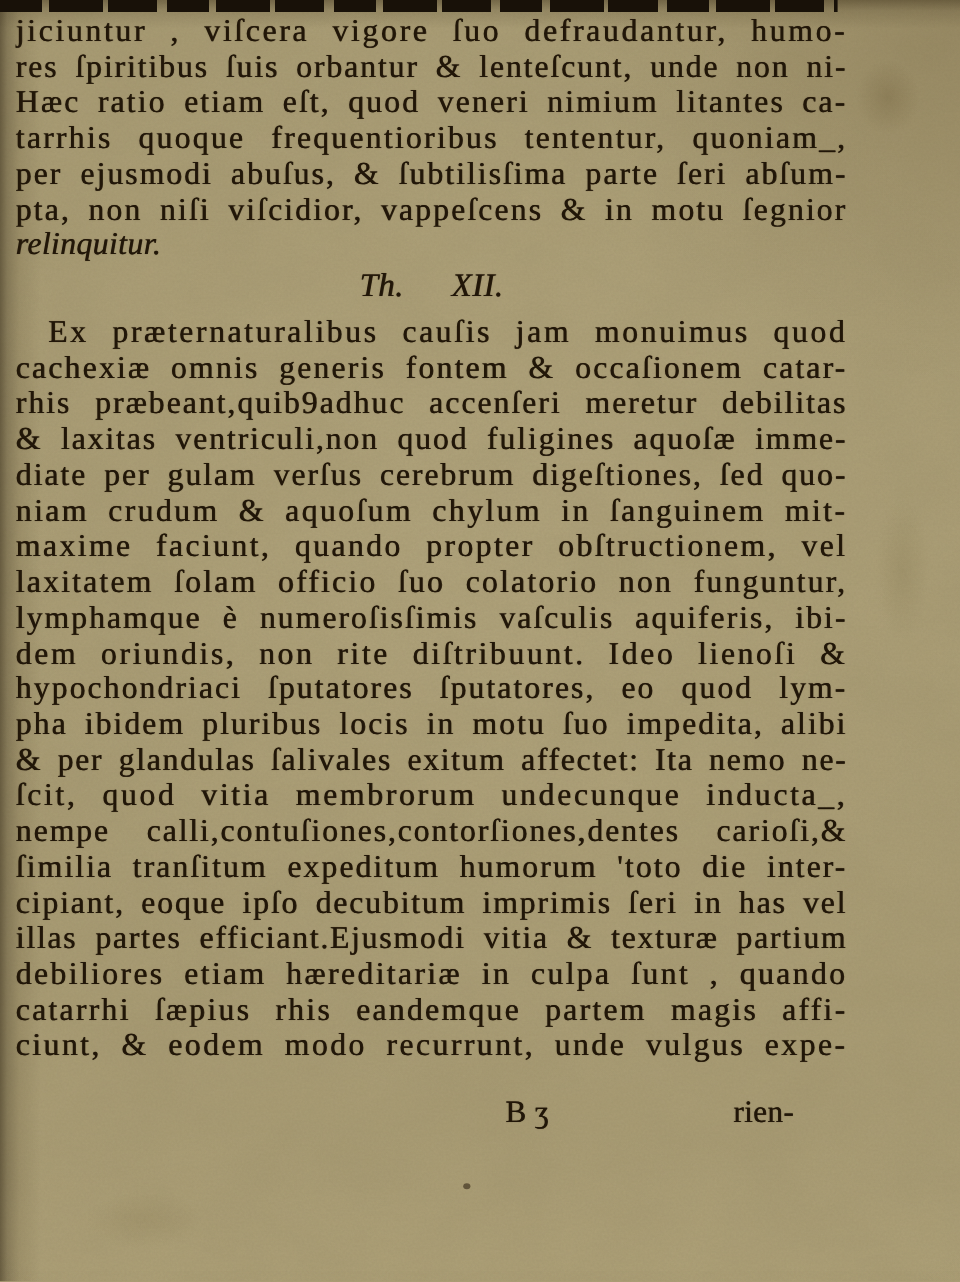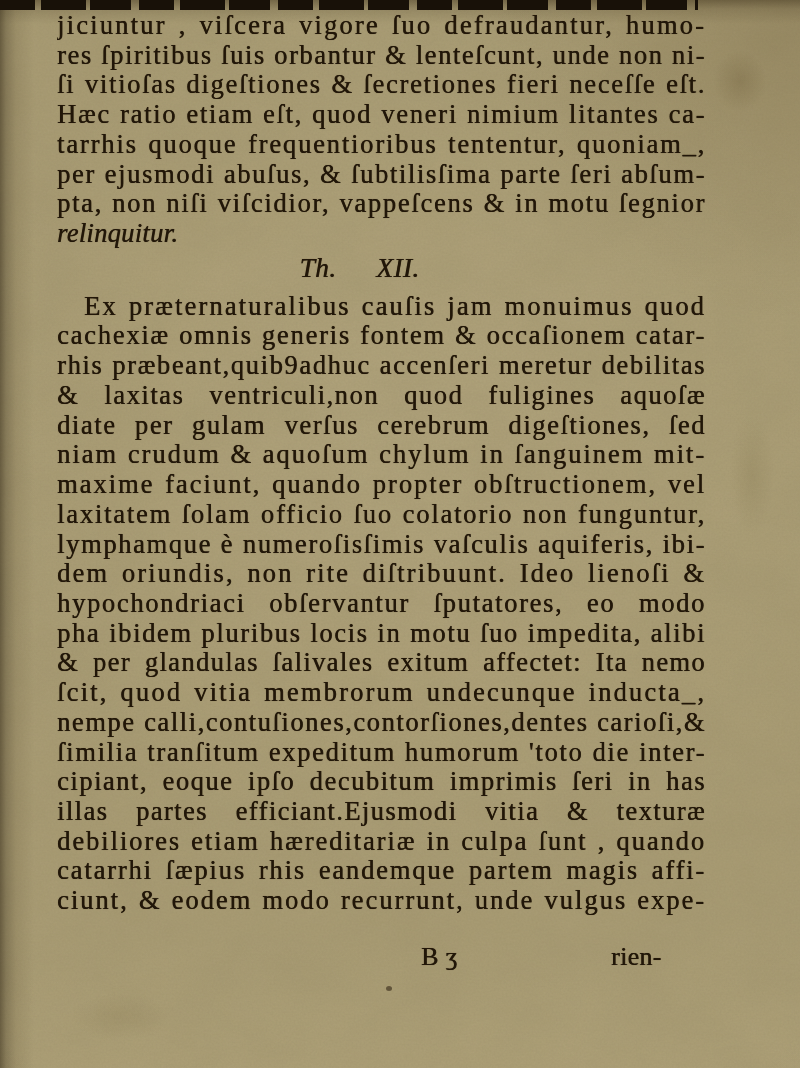--- a/index.html
+++ b/index.html
@@ -41,21 +41,21 @@
       #181108 41px 86px, rgba(24,17,8,0) 86px 90px,
       #181108 90px 131px, rgba(24,17,8,0) 131px 139px);
   }
   .text-block{
     position:absolute;z-index:4;left:13px;top:11px;width:693px;
     color:#211608;font-size:26.5px;letter-spacing:0.3px;
     text-shadow:0.45px 0 0.25px rgba(33,22,8,0.85), 0 0 1px rgba(33,22,8,0.35);
   }
   .line{
     height:29.72px;line-height:29.6px;overflow:hidden;
-    text-align:justify;text-align-last:justify;margin-left:44px;
+    text-align:justify;text-align-last:justify;
   }
   .para1 .line:last-child{text-align-last:left;font-style:italic;}
   .para2 .line:first-child{text-indent:27px;}
   .heading{
     margin:3px 0 7px;height:33px;font-size:27.5px;font-weight:400;font-style:italic;
     display:flex;justify-content:center;align-items:baseline;gap:40px;
   }
   .footer-row{position:relative;height:32px;line-height:30px;margin-top:26px;font-size:26px;}
   .signature{position:absolute;left:408px;}
   .catchword{position:absolute;left:598px;}
@@ -91,21 +91,20 @@
   <div class="stain s3"></div>
   <div class="stain speck"></div>
 
   <div class="top-band"></div>
 
   <main class="text-block">
 
     <div class="para para1">
         <div class="line" style="letter-spacing: 2.2px;">jiciuntur , viſcera vigore ſuo defraudantur, humo-</div>
         <div class="line" style="letter-spacing: 1.57px;">res ſpiritibus ſuis orbantur &amp; lenteſcunt, unde non ni-</div>
-        <div class="line" style="letter-spacing: 1.73px;">ſi vitioſas digeſtiones &amp; ſecretiones fieri neceſſe eſt.</div>
         <div class="line" style="letter-spacing: 1.74px;">Hæc ratio etiam eſt, quod veneri nimium litantes ca-</div>
         <div class="line" style="letter-spacing: 1.84px;">tarrhis quoque frequentioribus tententur, quoniam_,</div>
         <div class="line" style="letter-spacing: 1.65px;">per ejusmodi abuſus, &amp; ſubtilisſima parte ſeri abſum-</div>
         <div class="line" style="letter-spacing: 1.73px;">pta, non niſi viſcidior, vappeſcens &amp; in motu ſegnior</div>
         <div class="line">relinquitur.</div>
       </div>
 
     <h2 class="heading">
       <span class="h-label">Th.</span>
       <span class="h-num">XII.</span>
@@ -115,21 +114,21 @@
         <div class="line" style="letter-spacing: 2.14px;">Ex præternaturalibus cauſis jam monuimus quod</div>
         <div class="line" style="letter-spacing: 1.78px;">cachexiæ omnis generis fontem &amp; occaſionem catar-</div>
         <div class="line" style="letter-spacing: 1.64px;">rhis præbeant,quib9adhuc accenſeri meretur debilitas</div>
         <div class="line" style="letter-spacing: 1.55px;">&amp; laxitas ventriculi,non quod fuligines aquoſæ imme-</div>
         <div class="line" style="letter-spacing: 1.6px;">diate per gulam verſus cerebrum digeſtiones, ſed quo-</div>
         <div class="line" style="letter-spacing: 1.99px;">niam crudum &amp; aquoſum chylum in ſanguinem mit-</div>
         <div class="line" style="letter-spacing: 1.98px;">maxime faciunt, quando propter obſtructionem, vel</div>
         <div class="line" style="letter-spacing: 1.81px;">laxitatem ſolam officio ſuo colatorio non funguntur,</div>
         <div class="line" style="letter-spacing: 1.65px;">lymphamque è numeroſisſimis vaſculis aquiferis, ibi-</div>
         <div class="line" style="letter-spacing: 2.14px;">dem oriundis, non rite diſtribuunt.  Ideo lienoſi &amp;</div>
-        <div class="line" style="letter-spacing: 1.69px;">hypochondriaci obſervantur ſputatores, eo modo lym-</div>
+        <div class="line" style="letter-spacing: 1.69px;">hypochondriaci ſputatores ſputatores, eo quod lym-</div>
         <div class="line" style="letter-spacing: 1.66px;">pha ibidem pluribus locis in motu ſuo impedita, alibi</div>
         <div class="line" style="letter-spacing: 1.38px;">&amp; per glandulas ſalivales exitum affectet: Ita nemo ne-</div>
         <div class="line" style="letter-spacing: 2.19px;">ſcit, quod vitia membrorum undecunque inducta_,</div>
         <div class="line" style="letter-spacing: 1.57px;">nempe calli,contuſiones,contorſiones,dentes carioſi,&amp;</div>
         <div class="line" style="letter-spacing: 1.7px;">ſimilia tranſitum expeditum humorum 'toto die inter-</div>
         <div class="line" style="letter-spacing: 1.52px;">cipiant, eoque ipſo decubitum imprimis ſeri in has vel</div>
         <div class="line" style="letter-spacing: 1.43px;">illas partes efficiant.Ejusmodi vitia &amp; texturæ partium</div>
         <div class="line" style="letter-spacing: 1.94px;">debiliores etiam hæreditariæ in culpa ſunt , quando</div>
         <div class="line" style="letter-spacing: 1.85px;">catarrhi ſæpius rhis eandemque partem magis affi-</div>
         <div class="line" style="letter-spacing: 2px;">ciunt, &amp; eodem modo recurrunt, unde vulgus expe-</div>

